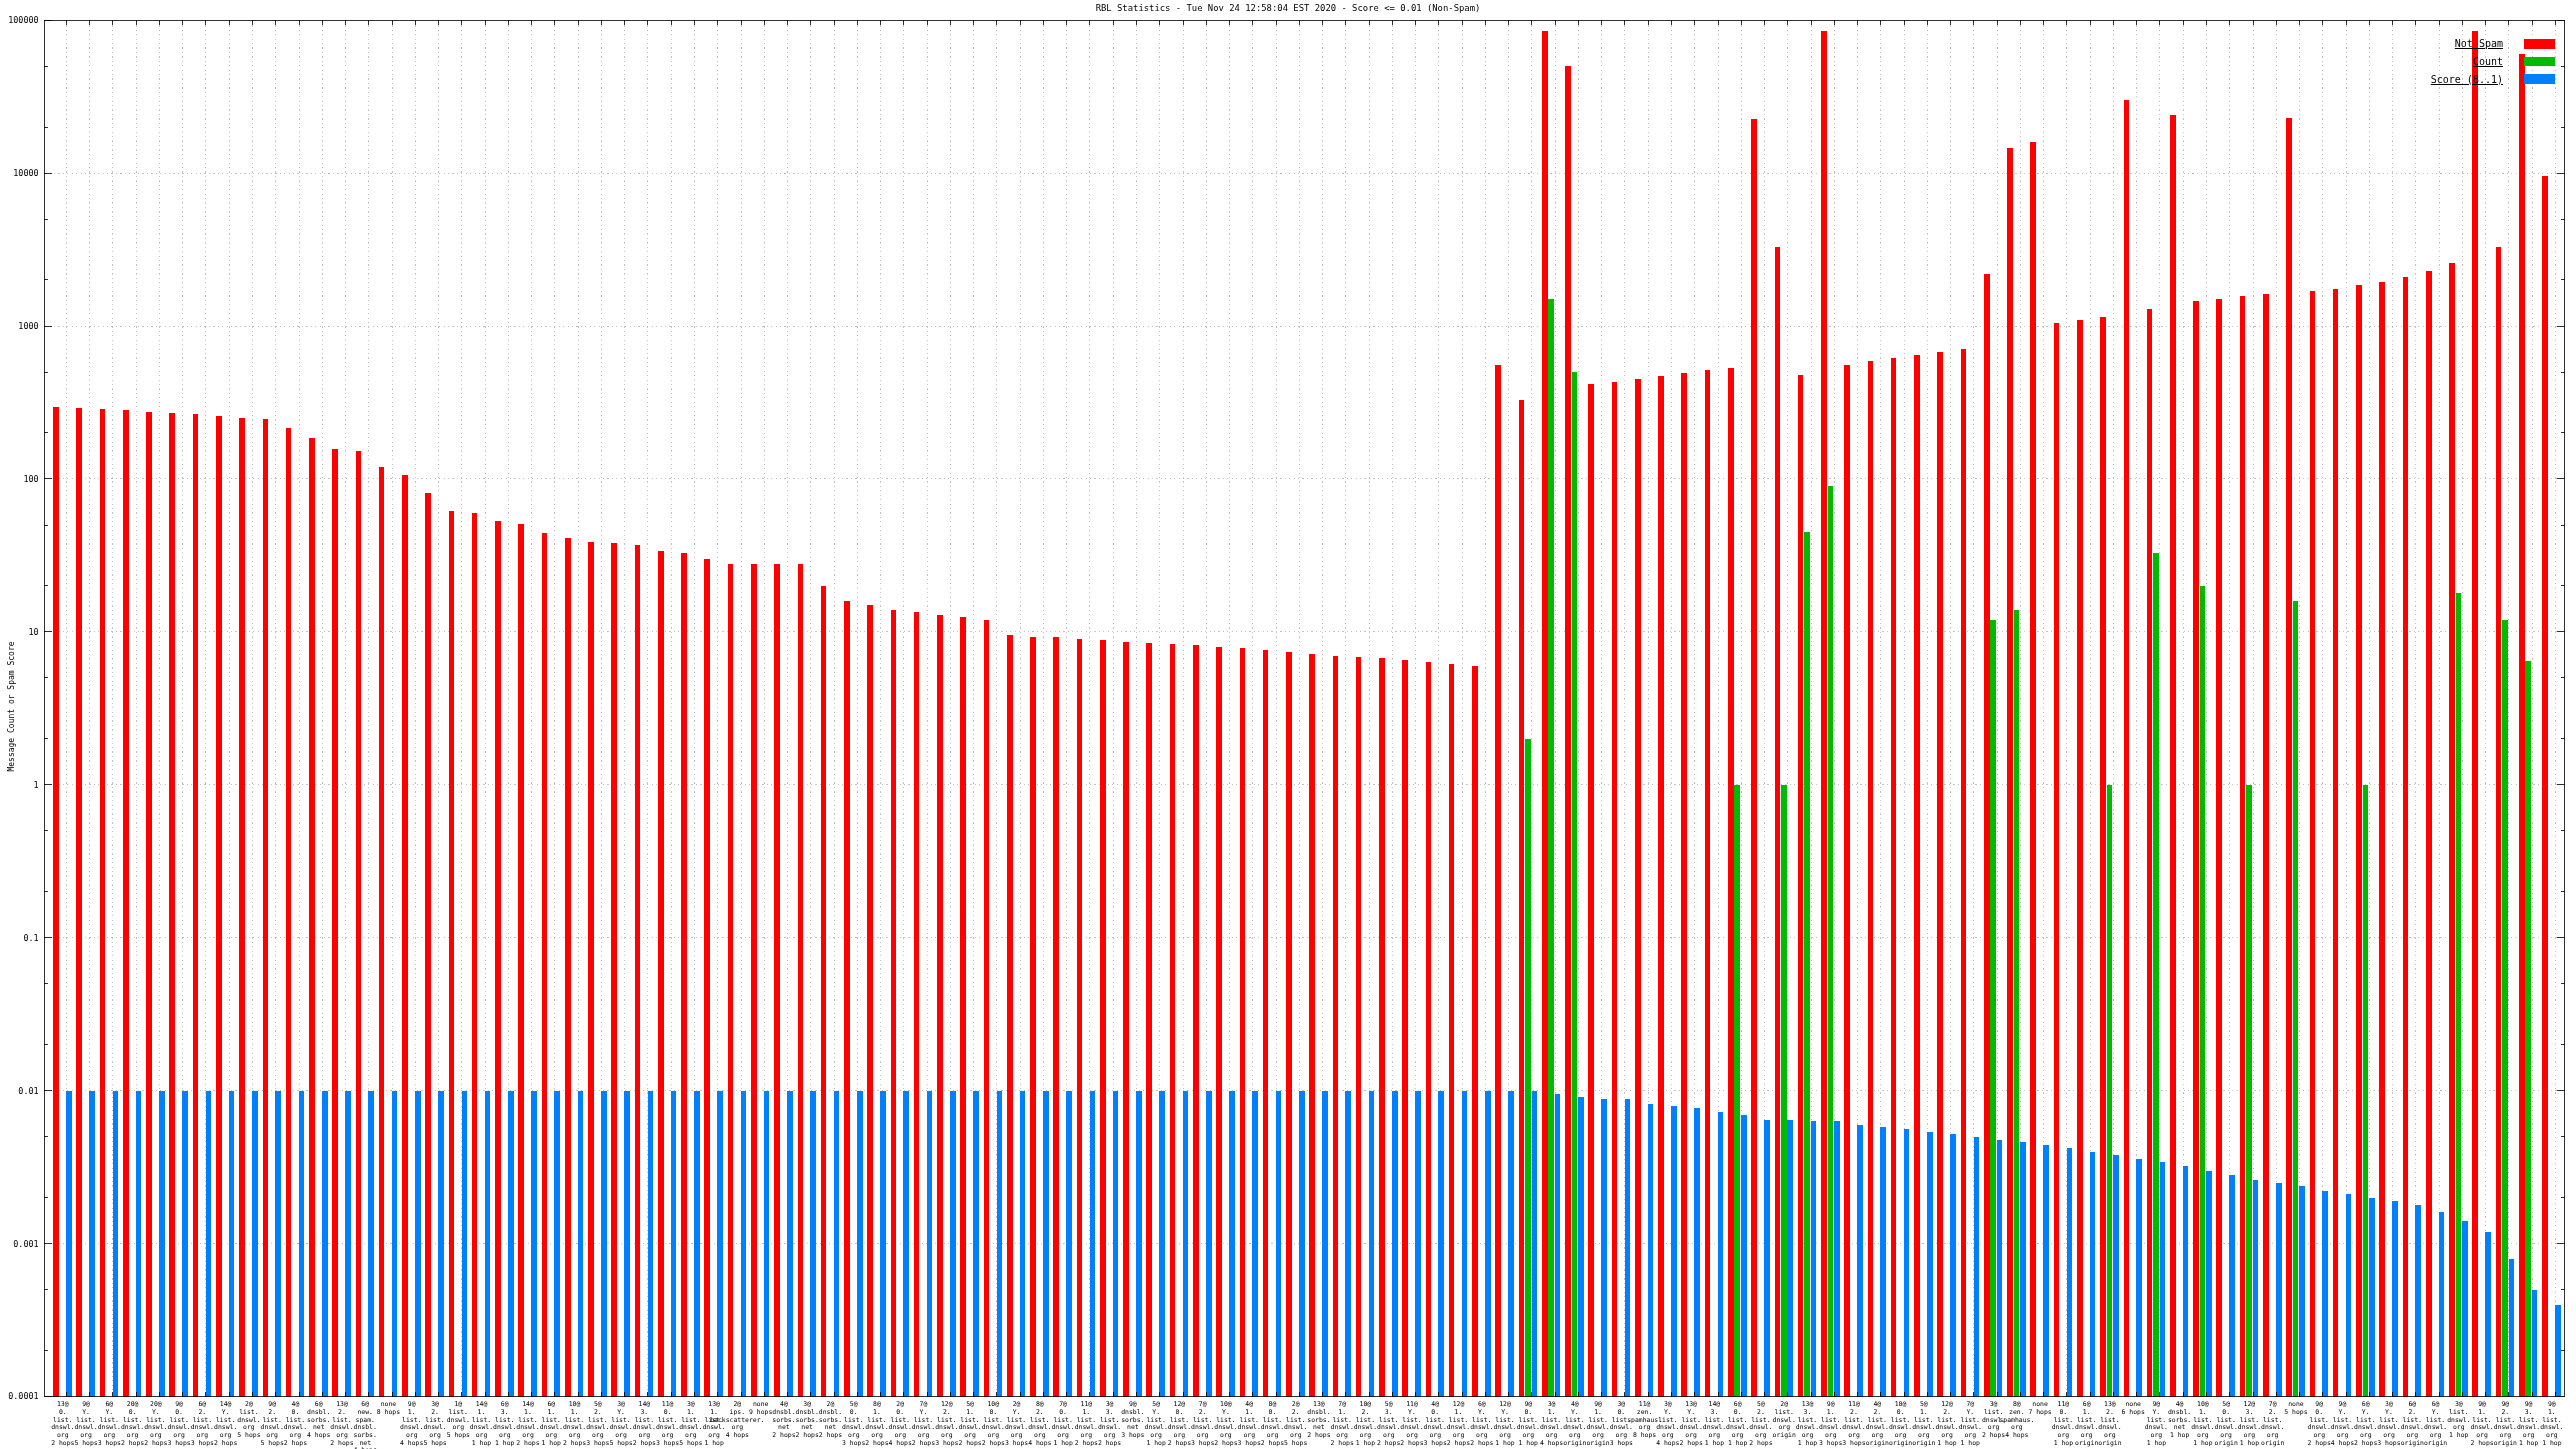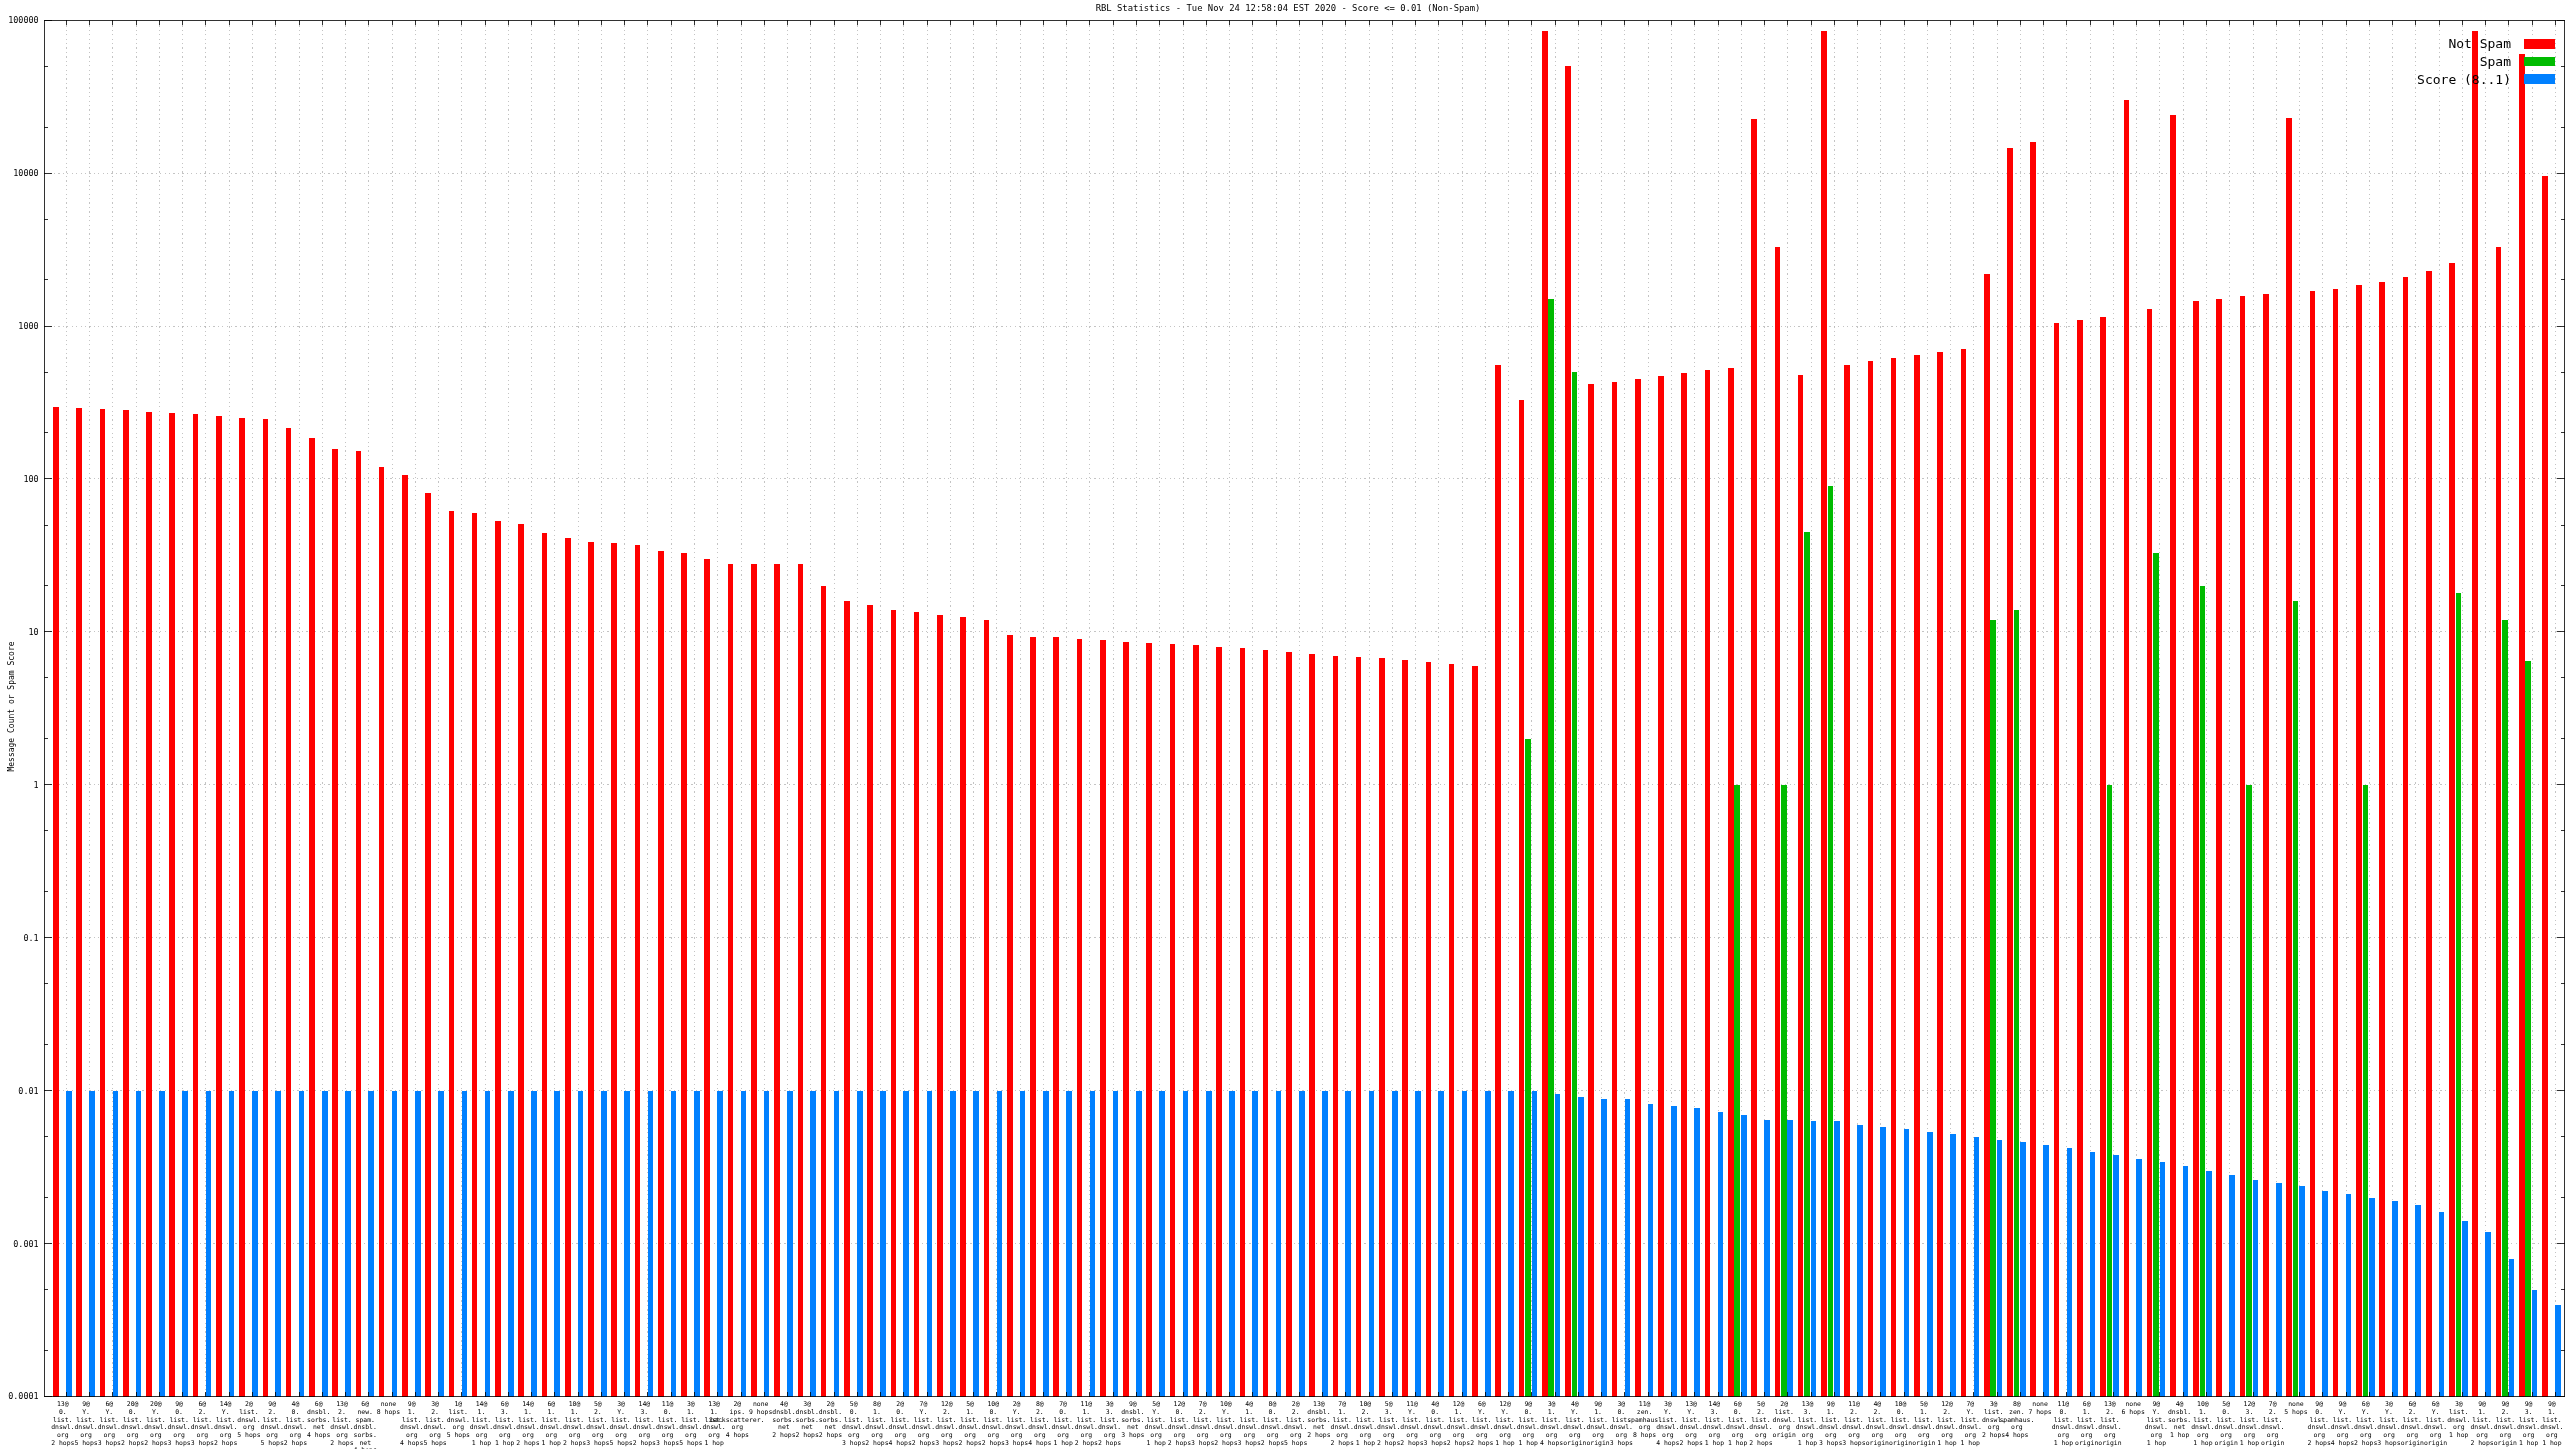--- a/index.html
+++ b/index.html
@@ -4,21 +4,21 @@
 <style>
   html,body{margin:0;padding:0;background:#ffffff;}
   #screen{position:relative;width:2576px;height:1449px;background:#ffffff;overflow:hidden;
           font-family:"DejaVu Sans Mono","Liberation Mono",monospace;color:#000;}
   #chart-title{position:absolute;left:0;right:0;top:3.2px;text-align:center;font-size:8.9px;white-space:pre;}
   #y-axis-label{position:absolute;left:-77px;top:702px;width:177px;text-align:center;font-size:8px;
                 transform:rotate(-90deg);transform-origin:50% 50%;white-space:nowrap;}
   #plot-svg{position:absolute;left:0;top:0;}
   #legend{position:absolute;top:35px;right:21px;}
   .lrow{display:flex;align-items:center;justify-content:flex-end;height:17.7px;}
-  .ltext{font-size:13px;margin-right:13px;white-space:pre;}
+  .ltext{font-size:10px;margin-right:21px;white-space:pre;text-decoration:underline;}
   .lswatch{width:31px;height:9.7px;display:inline-block;}
 </style>
 </head>
 <body>
 
 <div id="screen">
   <div id="chart-title">RBL Statistics - Tue Nov 24 12:58:04 EST 2020 - Score &lt;= 0.01 (Non-Spam)</div>
   <div id="y-axis-label">Message Count or Spam Score</div>
   <svg id="plot-svg" width="2576" height="1449" xmlns="http://www.w3.org/2000/svg" shape-rendering="crispEdges" viewBox="0 0 3200 1800">
       <line x1="82.5" y1="26" x2="82.5" y2="1734" stroke="#b5b5b5" stroke-width="1" stroke-dasharray="1.5 4"></line>
@@ -1268,21 +1268,21 @@
       <text x="3170.0" y="1775.5" font-size="8" text-anchor="middle" font-family="DejaVu Sans Mono, monospace">dnswl.</text>
       <text x="3170.0" y="1785" font-size="8" text-anchor="middle" font-family="DejaVu Sans Mono, monospace">org</text>
       <text x="3170.0" y="1794.5" font-size="8" text-anchor="middle" font-family="DejaVu Sans Mono, monospace">1 hop</text>
     </svg>
   <div id="legend">
       <div class="lrow">
         <span class="ltext">Not Spam</span>
         <span class="lswatch" style="background: rgb(255, 0, 0);"></span>
       </div>
       <div class="lrow">
-        <span class="ltext">Spam</span>
+        <span class="ltext">Count</span>
         <span class="lswatch" style="background: rgb(0, 187, 0);"></span>
       </div>
       <div class="lrow">
         <span class="ltext">Score (8..1)</span>
         <span class="lswatch" style="background: rgb(0, 128, 255);"></span>
       </div>
     </div>
 </div>
 
 

